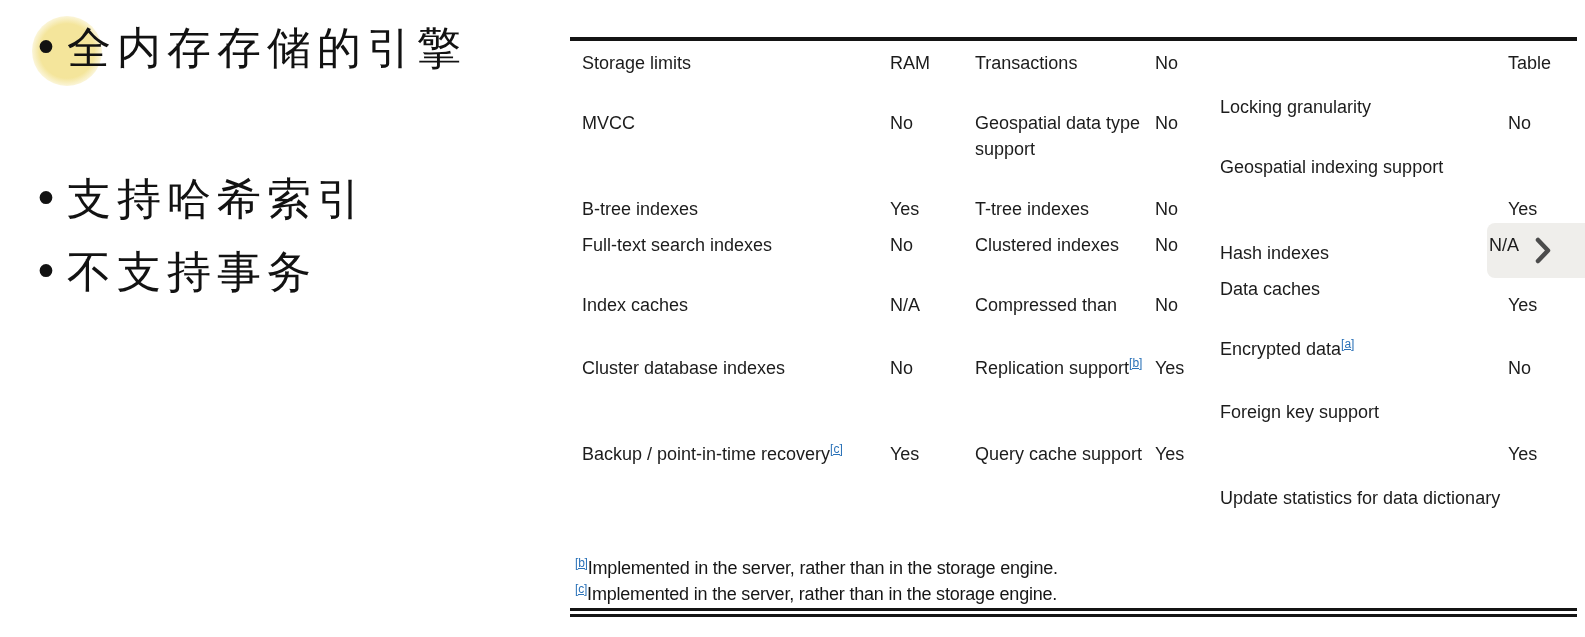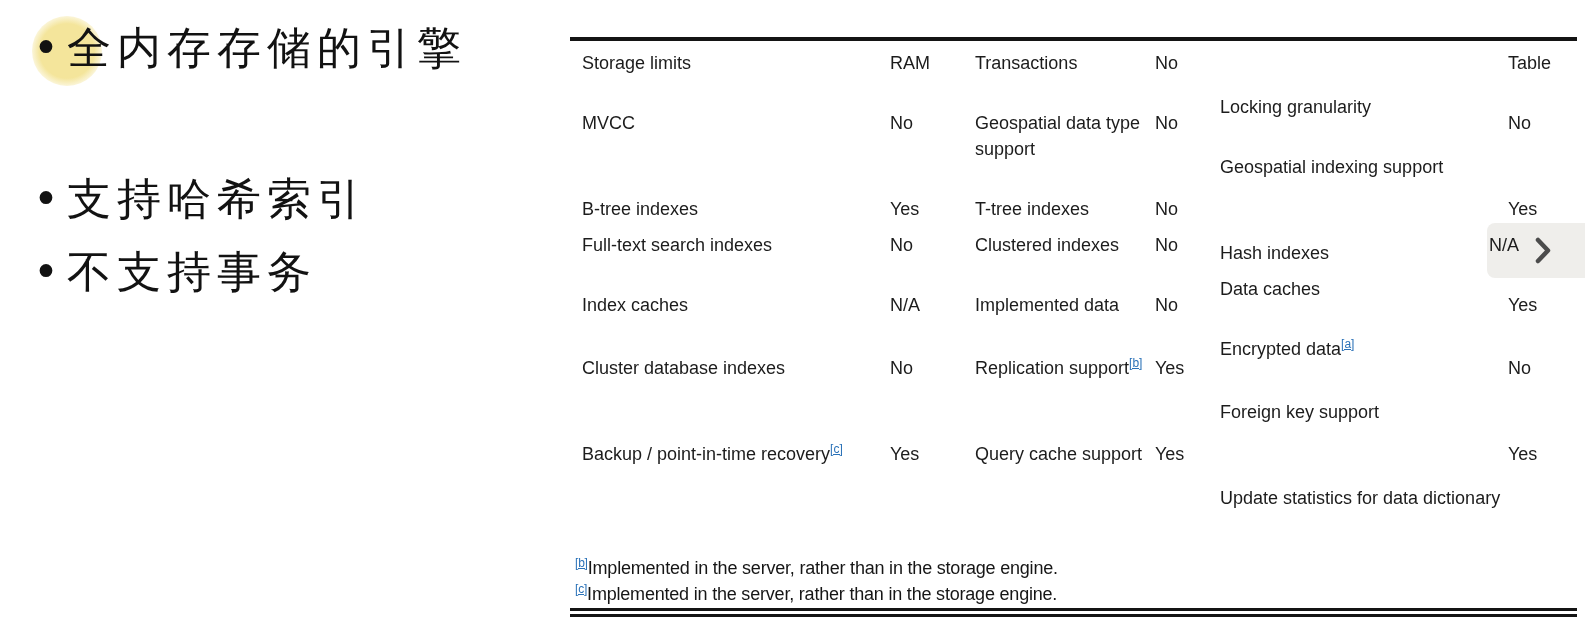--- a/index.html
+++ b/index.html
@@ -125,21 +125,21 @@
     <div class="cell c1">No</div>
     <div class="cell c2"><span>Clustered indexes</span><sup class="ref"></sup></div>
     <div class="cell c3">No</div>
     <div class="cell c4"><span>Data caches</span><sup class="ref"></sup></div>
     <div class="cell c5">N/A</div>
   </div>
 
   <div class="t-row r4">
     <div class="cell c0"><span>Index caches</span><sup class="ref"></sup></div>
     <div class="cell c1">N/A</div>
-    <div class="cell c2"><span>Implemented data</span><sup class="ref"></sup></div>
+    <div class="cell c2"><span>Compressed than</span><sup class="ref"></sup></div>
     <div class="cell c3">No</div>
     <div class="cell c4"><span>Encrypted data</span><sup class="ref">[a]</sup></div>
     <div class="cell c5">Yes</div>
   </div>
 
   <div class="t-row r5">
     <div class="cell c0"><span>Cluster database indexes</span><sup class="ref"></sup></div>
     <div class="cell c1">No</div>
     <div class="cell c2"><span>Replication support</span><sup class="ref">[b]</sup></div>
     <div class="cell c3">Yes</div>

